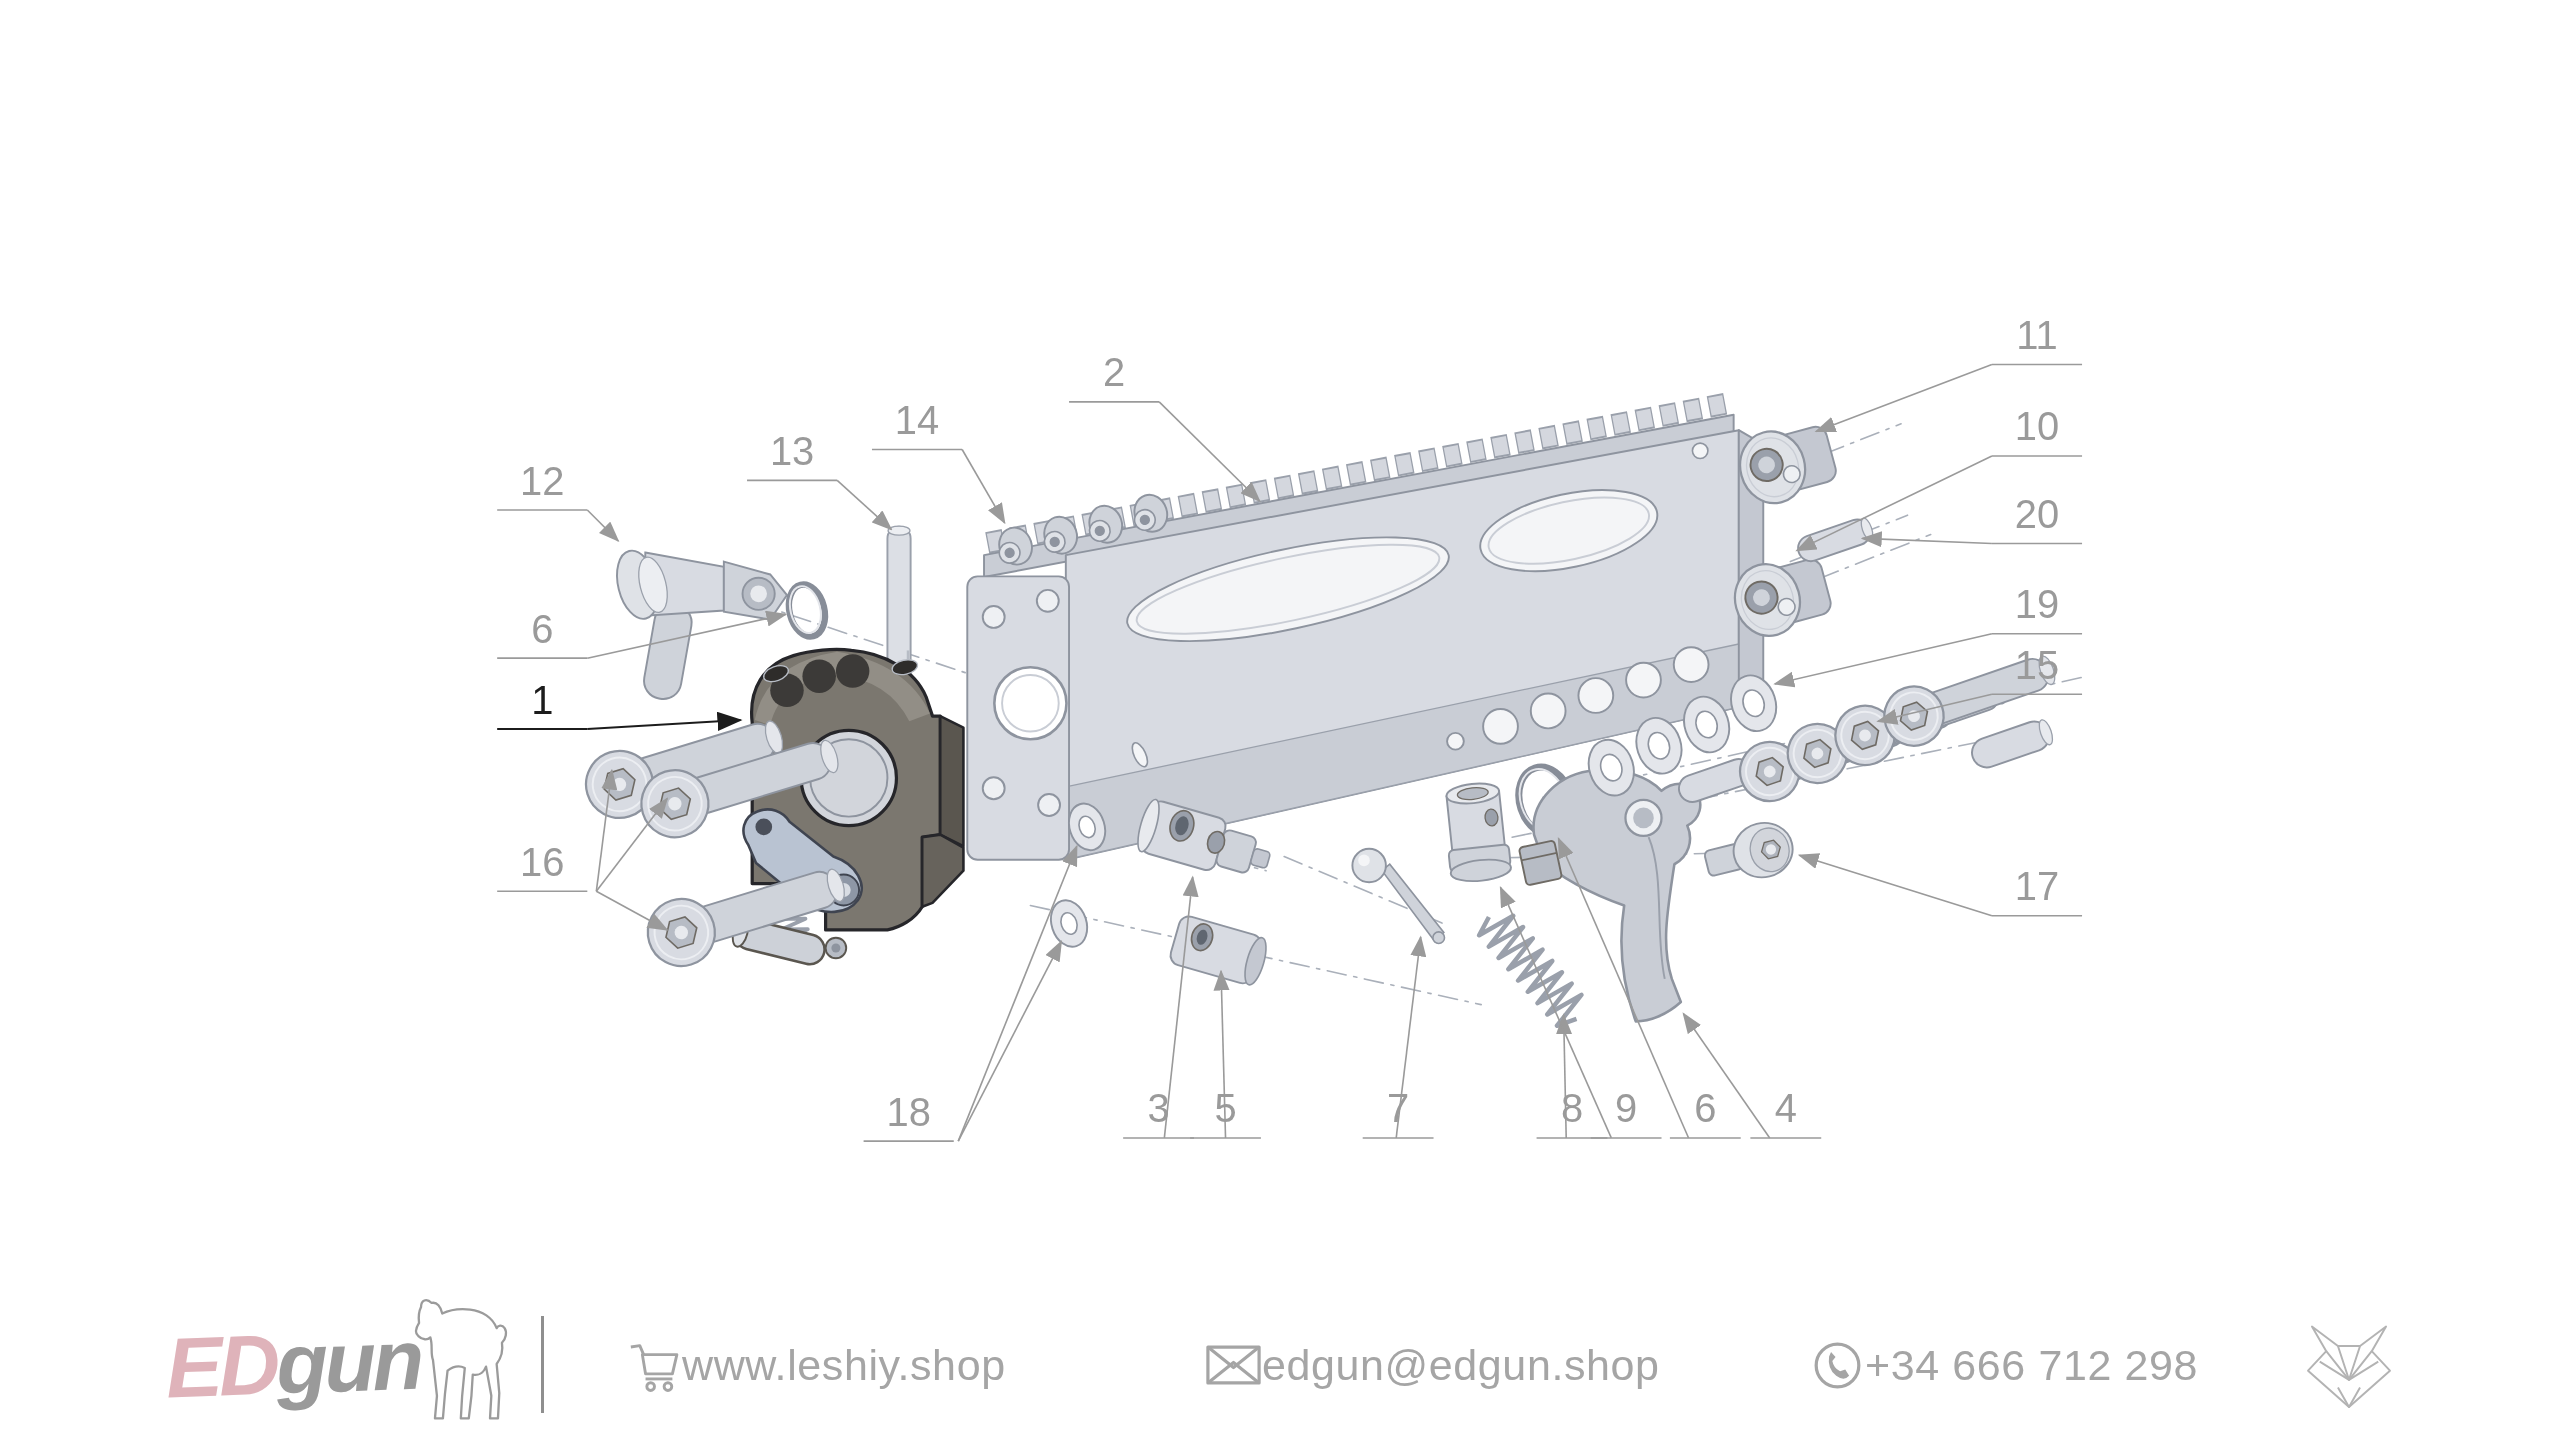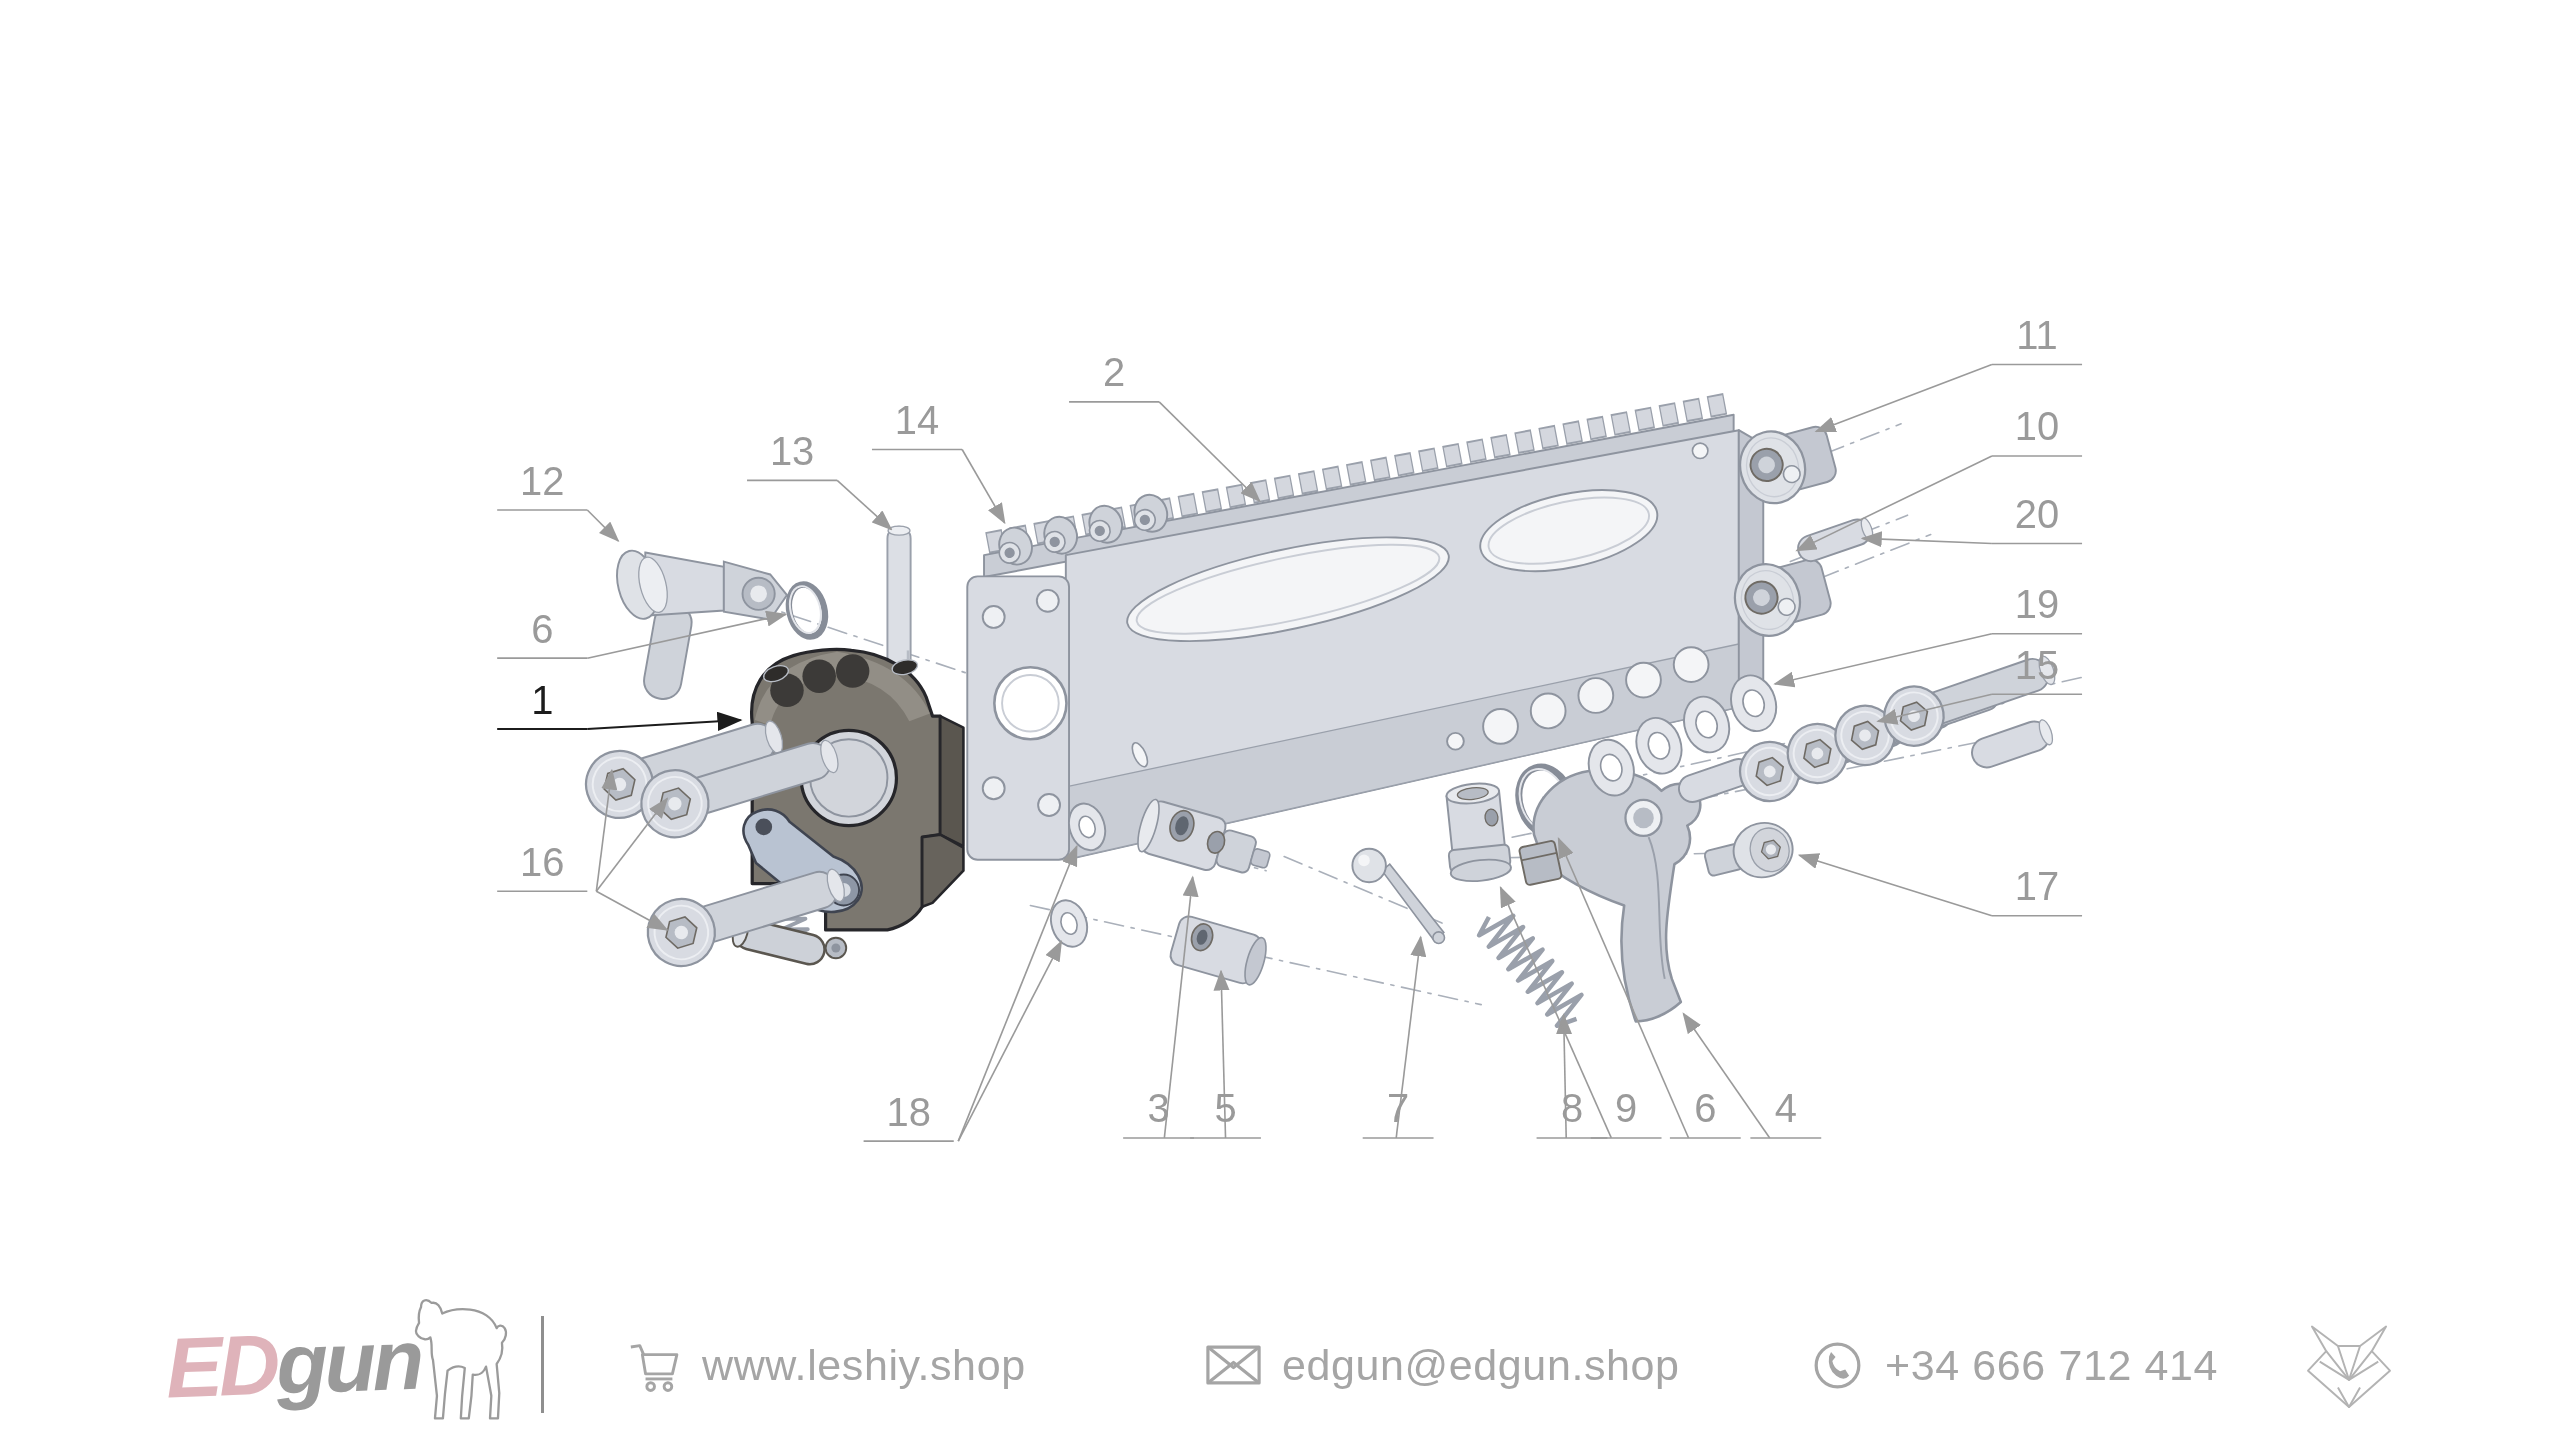--- a/index.html
+++ b/index.html
@@ -1,20 +1,20 @@
 <!DOCTYPE html>
 <html style="font-size:10.3px"><head>
 <meta charset="utf-8">
 <style>
   html,body{margin:0;padding:0;background:#ffffff;}
   body{width:2576px;height:1449px;position:relative;overflow:hidden;
        font-family:"Liberation Sans",sans-serif;}
   #stage{position:absolute;inset:0;}
   svg text.callout-num{font-family:"Liberation Sans",sans-serif;font-size:62px;text-anchor:middle;}
-  .footer-item{position:absolute;display:flex;align-items:center;gap:21px;height:58px;}
+  .footer-item{position:absolute;display:flex;align-items:center;gap:1px;height:58px;}
   .footer-item span{font-size:43px;color:#a5a5a5;letter-spacing:0.6px;white-space:nowrap;}
   #logo{position:absolute;left:166px;top:1321px;display:flex;align-items:flex-start;}
   #logo .wordmark{font-style:italic;font-weight:bold;font-size:85px;line-height:1;
        letter-spacing:-3.9px;transform:rotate(-2deg);}
   #logo .ed{color:#dfb3ba;}
   #logo .gun{color:#9a9a9a;}
   #divider{position:absolute;left:541px;top:1316px;width:3.2px;height:97px;background:#8f8f8f;}
 </style>
 </head>
 <body>
@@ -493,21 +493,21 @@
     </g>
   </svg>
   <span>edgun@edgun.shop</span>
 </div>
 
 <div class="footer-item" style="left:1811px;top:1336px;">
   <svg width="53" height="53" viewBox="0 0 82 82">
     <circle cx="41" cy="41" r="33" fill="none" stroke="#a5a5a5" stroke-width="5"></circle>
     <path d="M 28,27 Q 25,46 39,57 Q 51,66 59,57 L 53,47 L 45,50 Q 35,45 33,34 L 38,28 L 31,20 Z" fill="#a5a5a5"></path>
   </svg>
-  <span>+34 666 712 414</span>
+  <span>+34 666 712 298</span>
 </div>
 
 <svg width="98" height="91" viewBox="0 0 150 140" style="position:absolute;left:2300px;top:1320px;">
   <g fill="none" stroke="#b3b3b3" stroke-width="3" stroke-linejoin="round">
     <path d="M 18,10 L 40,48 L 12,78 L 75,134 L 138,78 L 110,48 L 132,10 L 92,40 L 58,40 Z"></path>
     <path d="M 58,40 L 75,92 L 92,40"></path>
     <path d="M 40,48 L 75,92 L 110,48"></path>
     <path d="M 30,64 L 75,92 L 120,64"></path>
     <path d="M 58,104 L 75,134 L 92,104"></path>
   </g>

